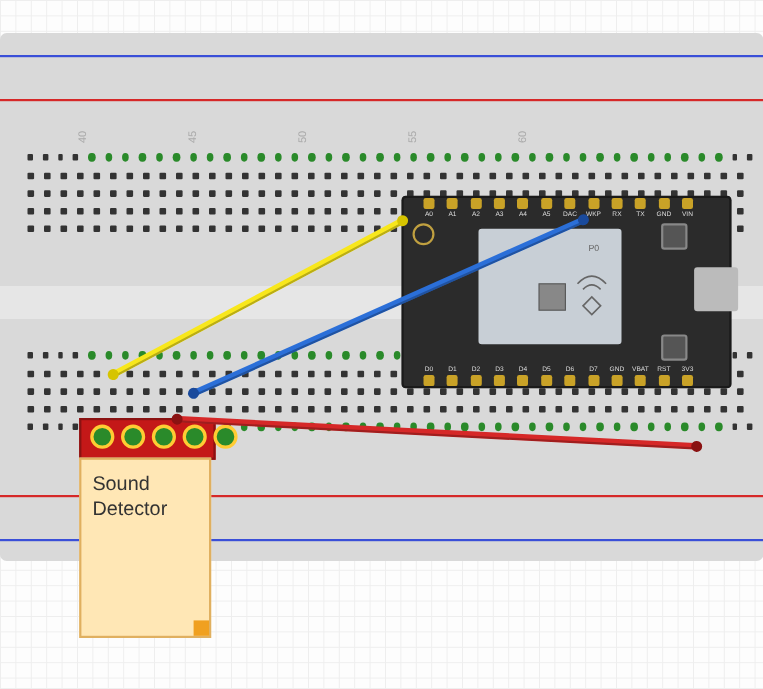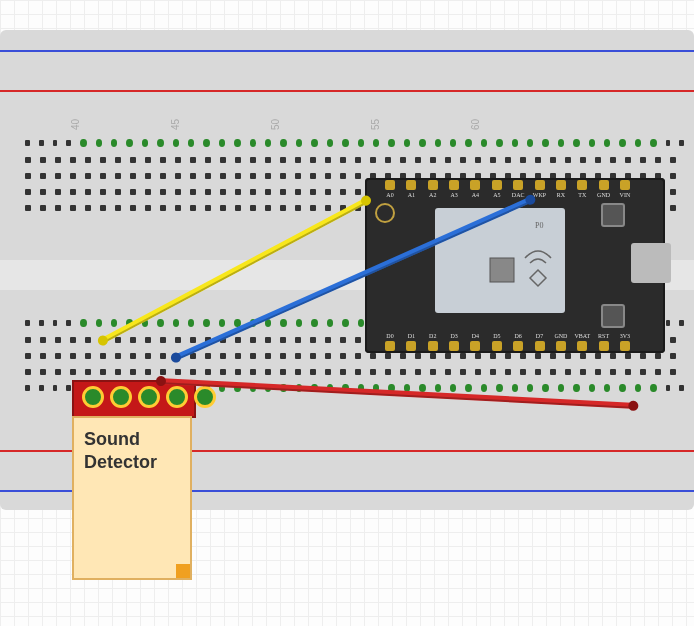--- a/index.html
+++ b/index.html
@@ -82,21 +82,20 @@
   
   .photon {
     position: absolute;
     left: 365px;
     top: 178px;
     width: 300px;
     height: 175px;
     background: #2b2b2b;
     border-radius: 4px;
     box-shadow: 0 0 0 2px #1a1a1a inset;
-    font-family: Liberation Serif, serif;
   }
   .photon .module {
     position: absolute;
     left: 70px; top: 30px;
     width: 130px; height: 105px;
     background: #c8cfd6;
     border-radius: 3px;
   }
   .photon .usb {
     position: absolute;
@@ -184,21 +183,20 @@
     position: absolute;
     right: 0; bottom: 0;
     width: 14px; height: 14px;
     background: #f0a020;
   }
   .sound-det .title {
     padding: 10px;
     font-size: 18px;
     color: #333;
     line-height: 1.3;
-    font-weight: bold;
   }
 
   
   .wire {
     position: absolute;
     height: 6px;
     border-radius: 3px;
     transform-origin: left center;
     box-shadow: inset 0 -2px 0 rgba(0,0,0,0.25);
   }

